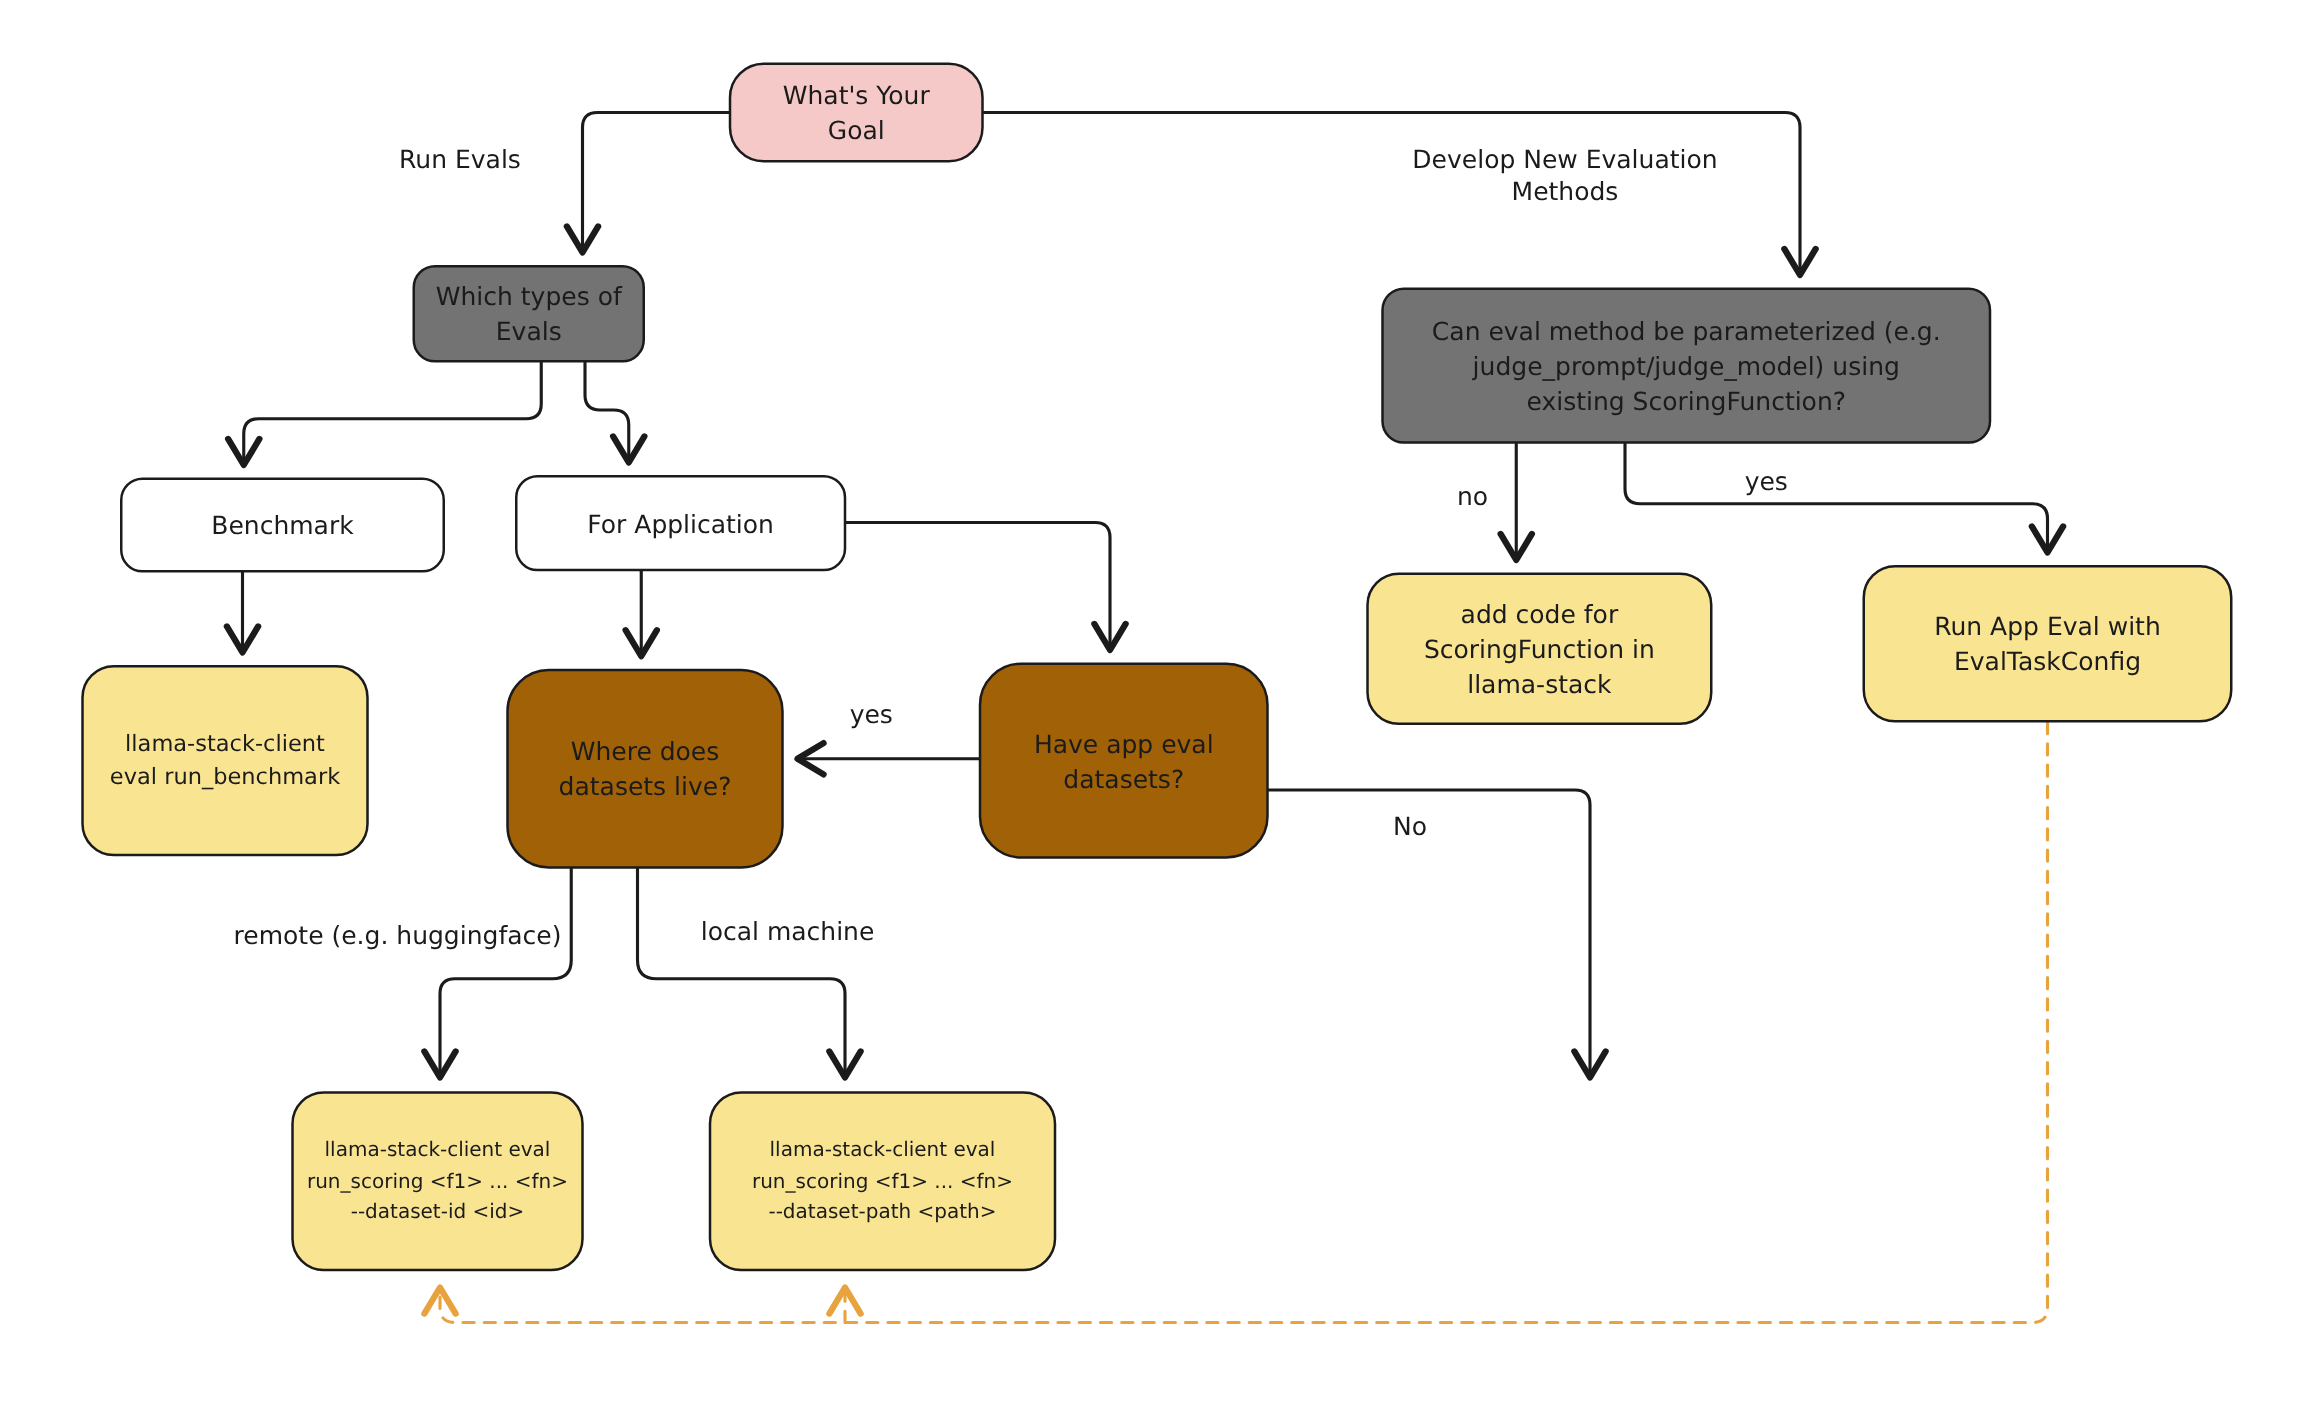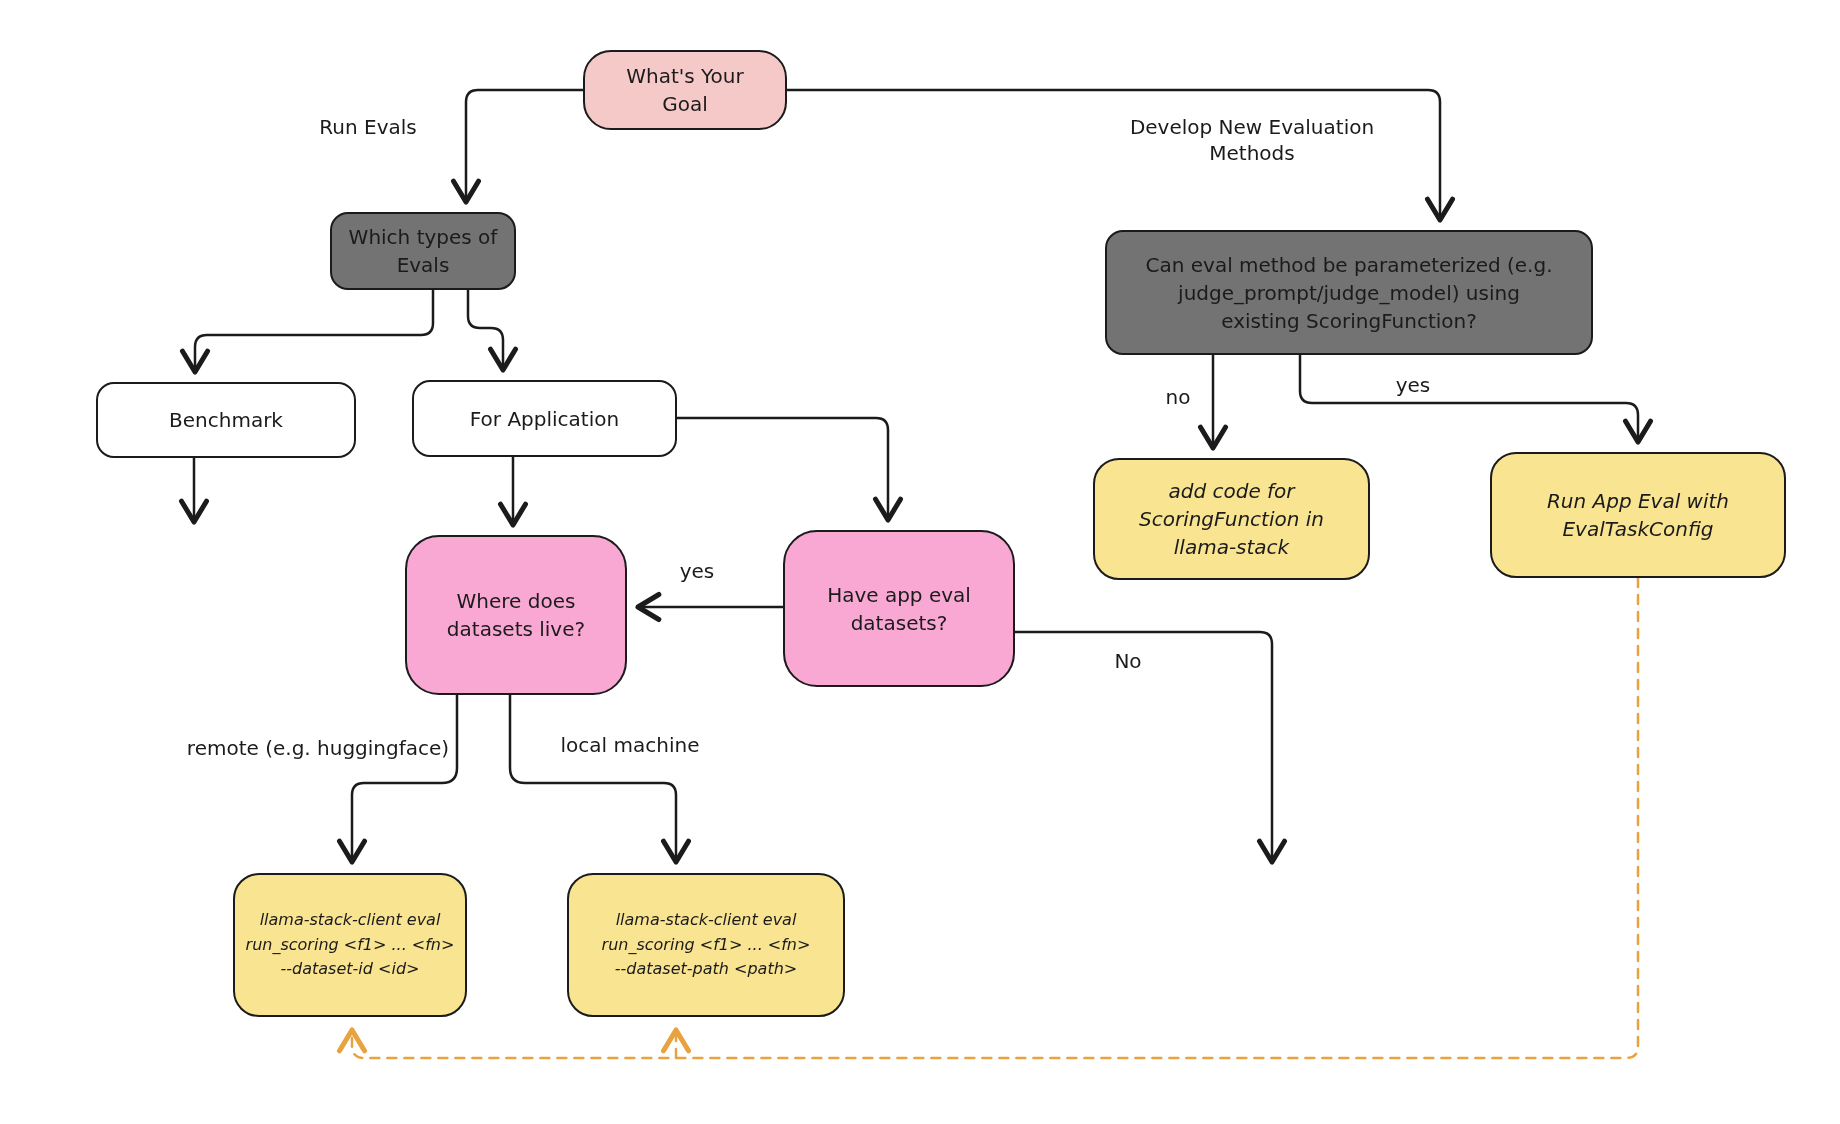--- a/index.html
+++ b/index.html
@@ -30,25 +30,25 @@
     justify-content: center;
     text-align: center;
     white-space: pre-line;
     font-size: 20px;
     line-height: 1.4;
     padding: 4px 8px;
     background: #fff;
   }
   .fill-pink   { background: #F6C9C9; }
   .fill-green  { background: #737373; }
-  .fill-blue   { background: #f9a8d4; border-radius: 34px; }
+  .fill-blue   { background: #a16207; border-radius: 34px; }
   .fill-yellow { background: #F9E492; }
   .fill-white  { background: #ffffff; margin-left: 32px; }
   .dashed { border-style: dashed; border-radius: 20px; }
-  .radius-big { border-radius: 26px; font-style: italic; }
+  .radius-big { border-radius: 26px; }
   .f18 { font-size: 18px; }
   .f16 { font-size: 16px; line-height: 1.55; }
   .elabel {
     position: absolute;
     z-index: 2;
     transform: translate(-50%, -50%);
     white-space: pre-line;
     text-align: center;
     font-size: 20px;
     line-height: 1.3;
@@ -96,20 +96,22 @@
 Evals</div>
 
   <div class="node fill-green" style="left:1105px; top:230px; width:488px; height:125px;">Can eval method be parameterized (e.g.
 judge_prompt/judge_model) using
 existing ScoringFunction?</div>
 
   <div class="node fill-white" style="left:64px; top:382px; width:260px; height:76px;">Benchmark</div>
 
   <div class="node fill-white" style="left:380px; top:380px; width:265px; height:77px;">For Application</div>
 
+  <div class="node fill-yellow f18 radius-big" style="left:65px; top:532px; width:230px; height:153px;">llama-stack-client
+eval run_benchmark</div>
 
   <div class="node fill-blue" style="left:405px; top:535px; width:222px; height:160px;">Where does
 datasets live?</div>
 
   <div class="node fill-blue" style="left:783px; top:530px; width:232px; height:157px;">Have app eval
 datasets?</div>
 
   <div class="node fill-yellow radius-big" style="left:1093px; top:458px; width:277px; height:122px;">add code for
 ScoringFunction in
 llama-stack</div>

